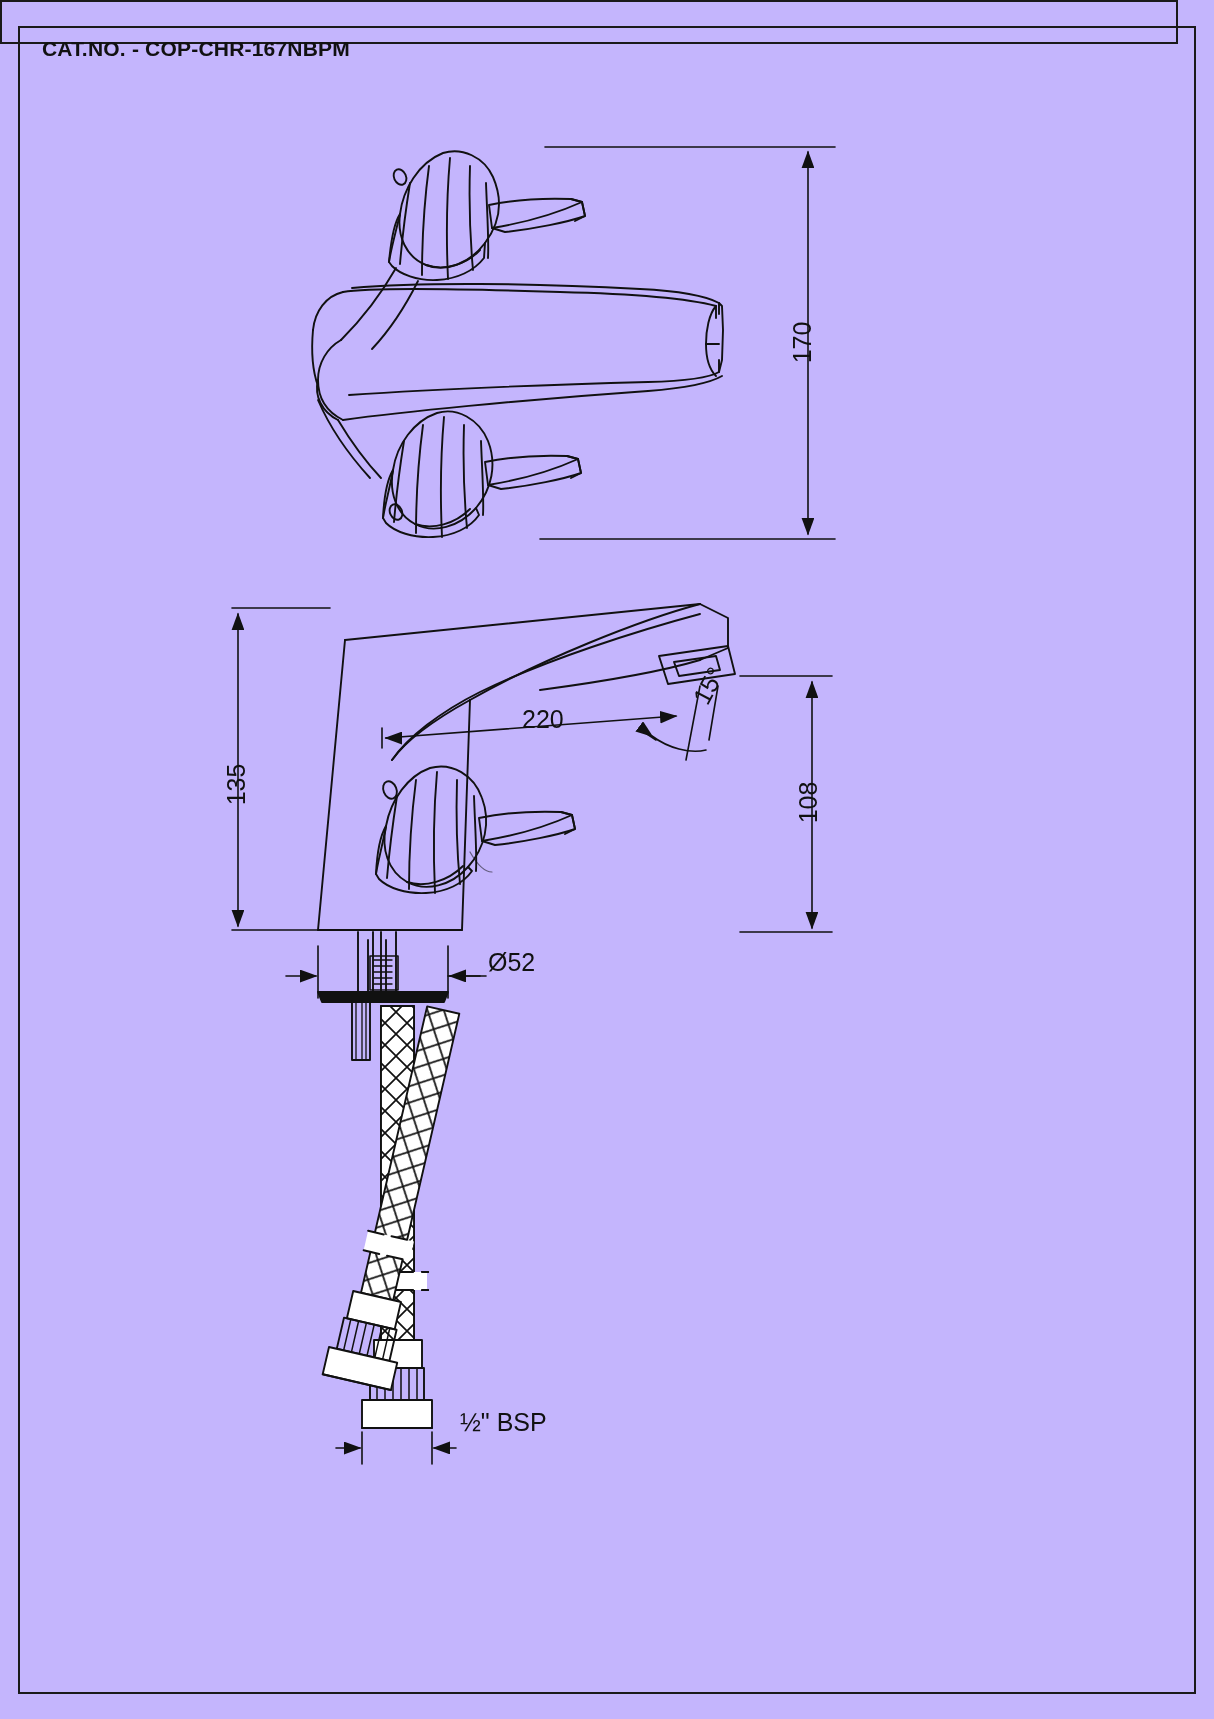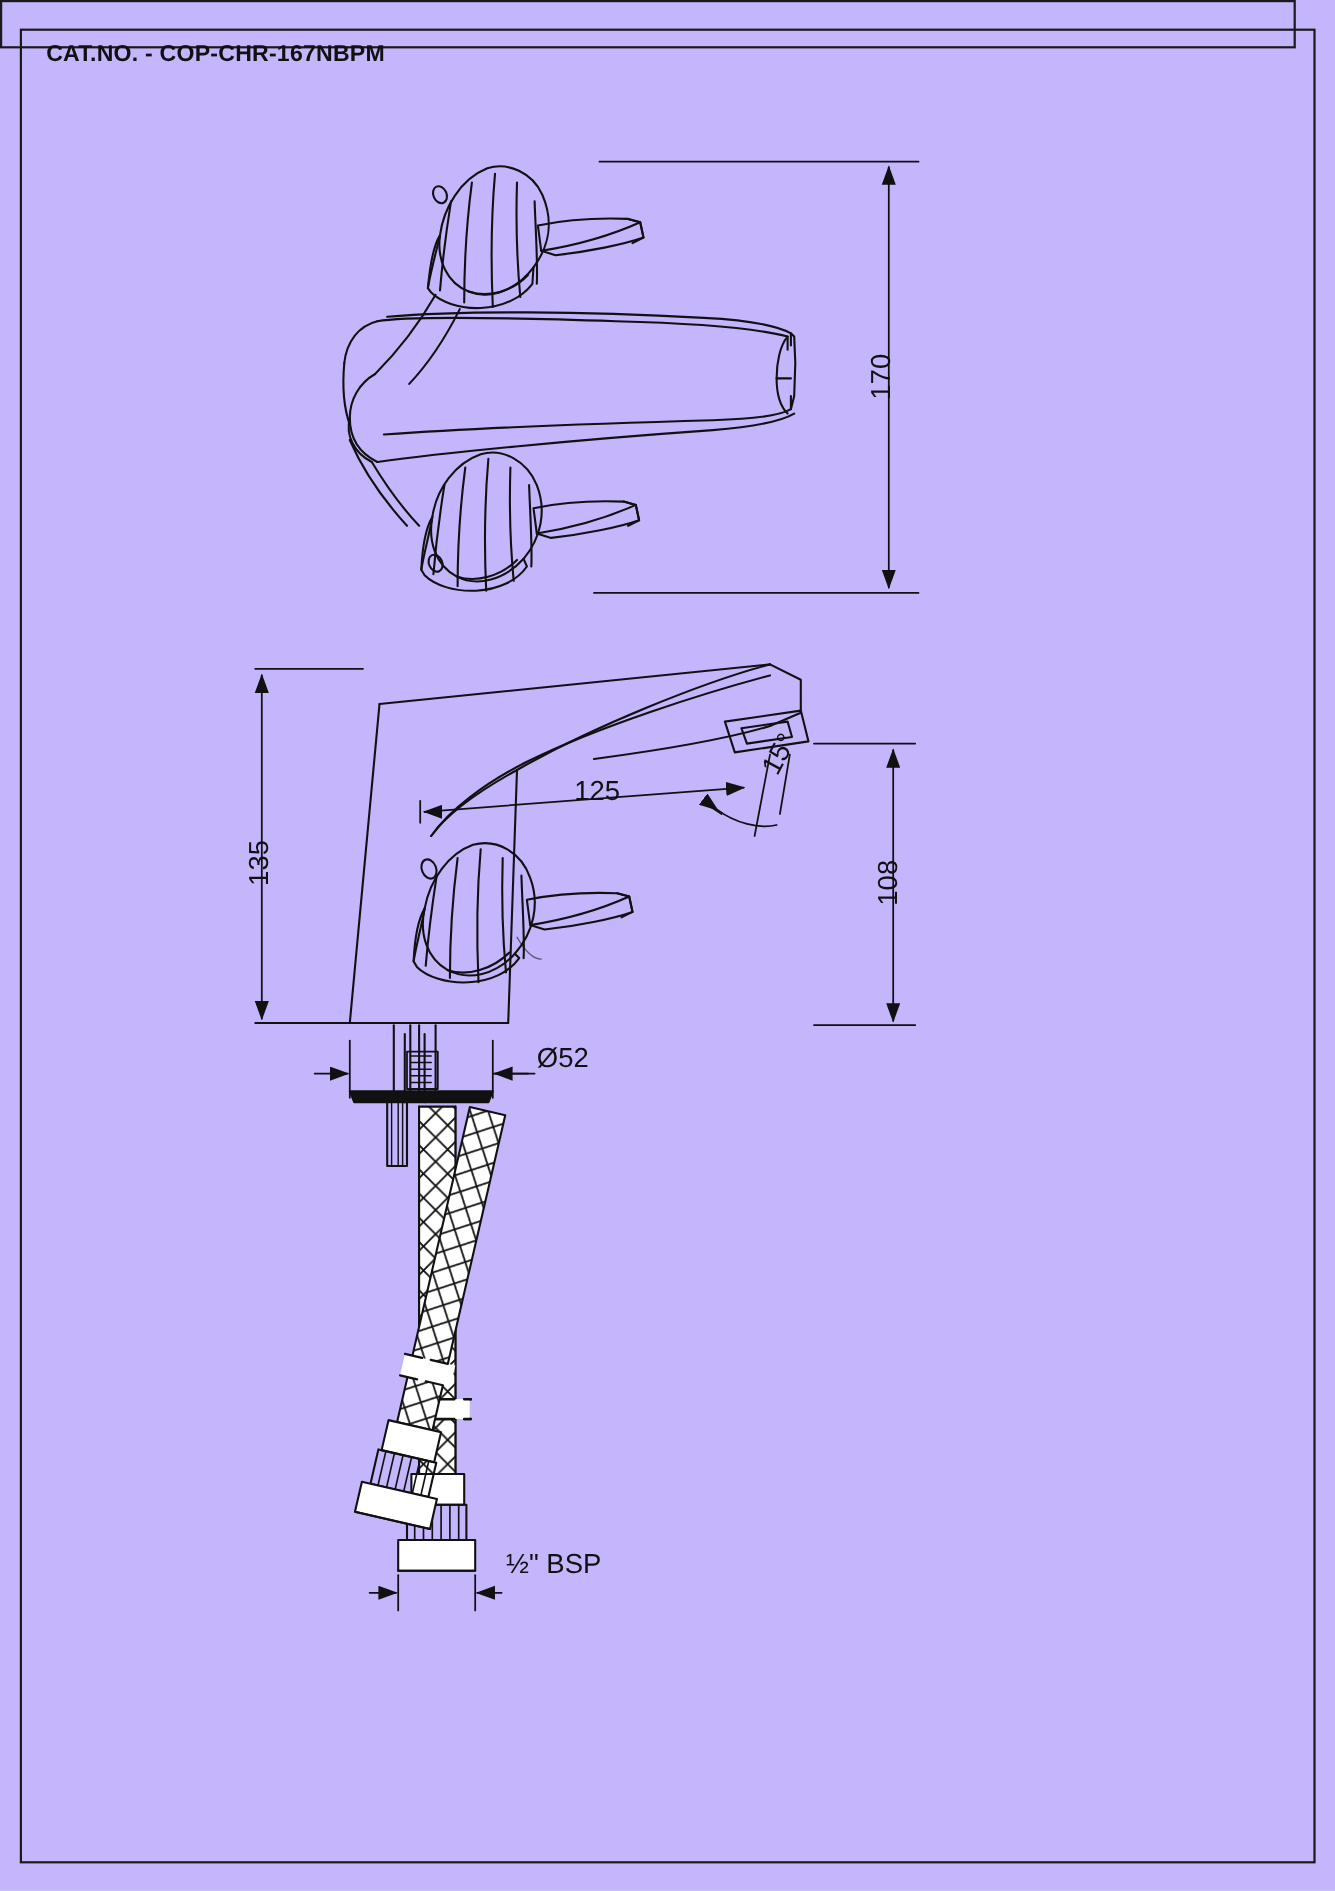--- a/index.html
+++ b/index.html
@@ -305,21 +305,21 @@
         <path d="M456,1448 L434,1448" stroke-width="1.6" marker-end="url(#arrHead)"></path>
       </g>
 
     </g>
   </svg>
 
   <div class="dim-text rot90" style="left:780px; top:328px; width:44px; text-align:center;">170</div>
 
   <div class="dim-text rot90" style="left:212px; top:770px; width:48px; text-align:center;">135</div>
 
-  <div class="dim-text" style="left:522px; top:705px;">125</div>
+  <div class="dim-text" style="left:522px; top:705px;">220</div>
 
   <div class="dim-text" style="left:700px; top:688px; transform:rotate(-62deg); transform-origin:0 50%;">15°</div>
 
   <div class="dim-text rot90" style="left:784px; top:788px; width:48px; text-align:center;">108</div>
 
   <div class="dim-text" style="left:488px; top:948px;">Ø52</div>
 
   <div class="dim-text" style="left:460px; top:1408px;">½" BSP</div>
 
 </div>

